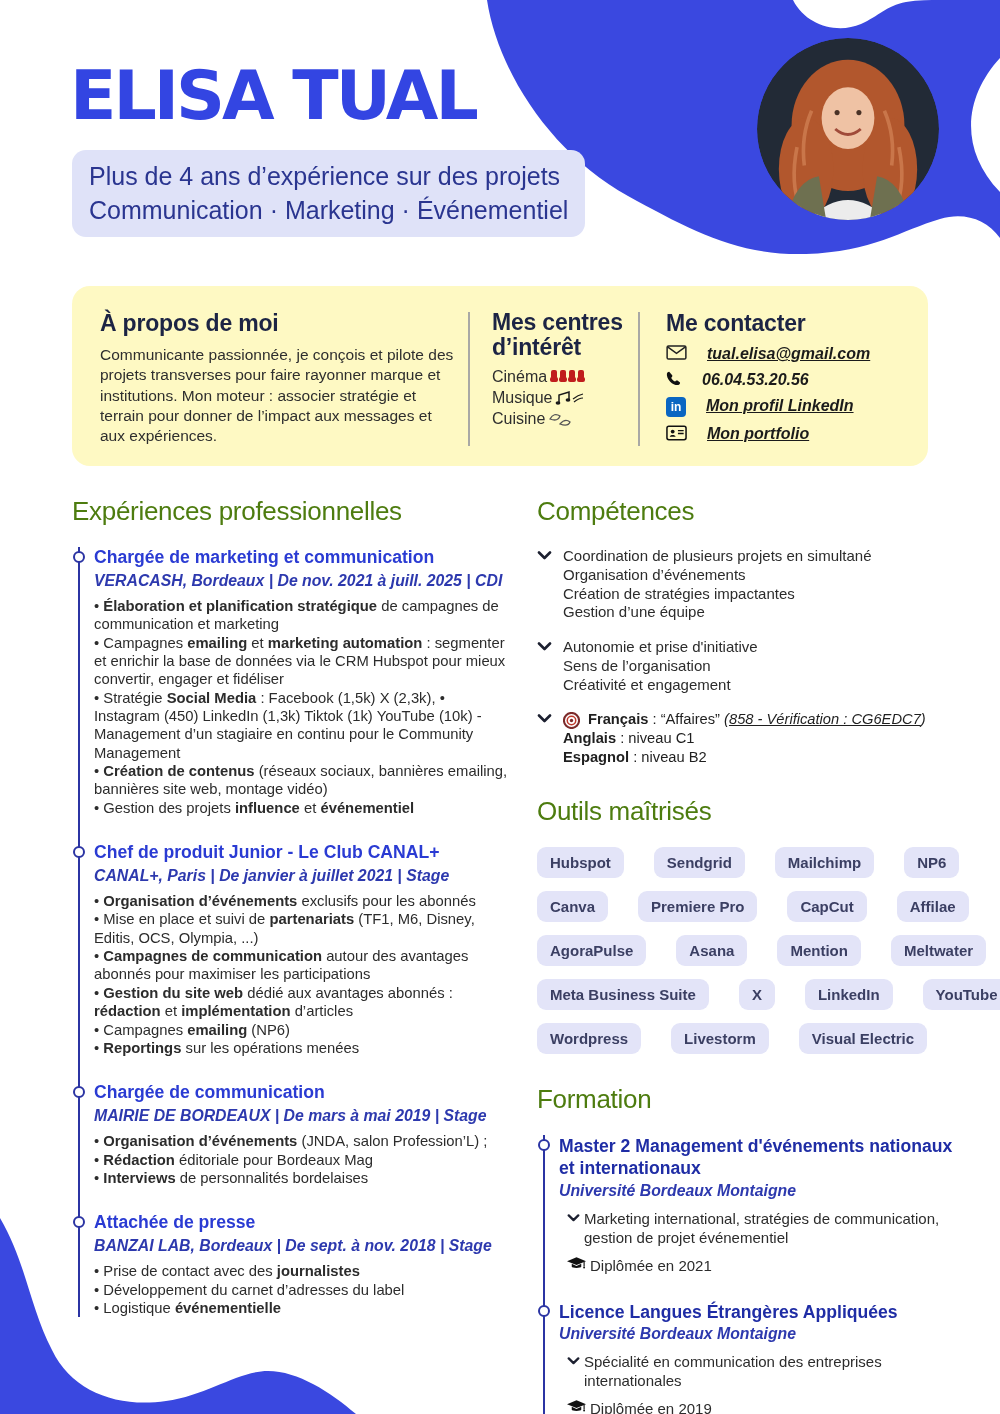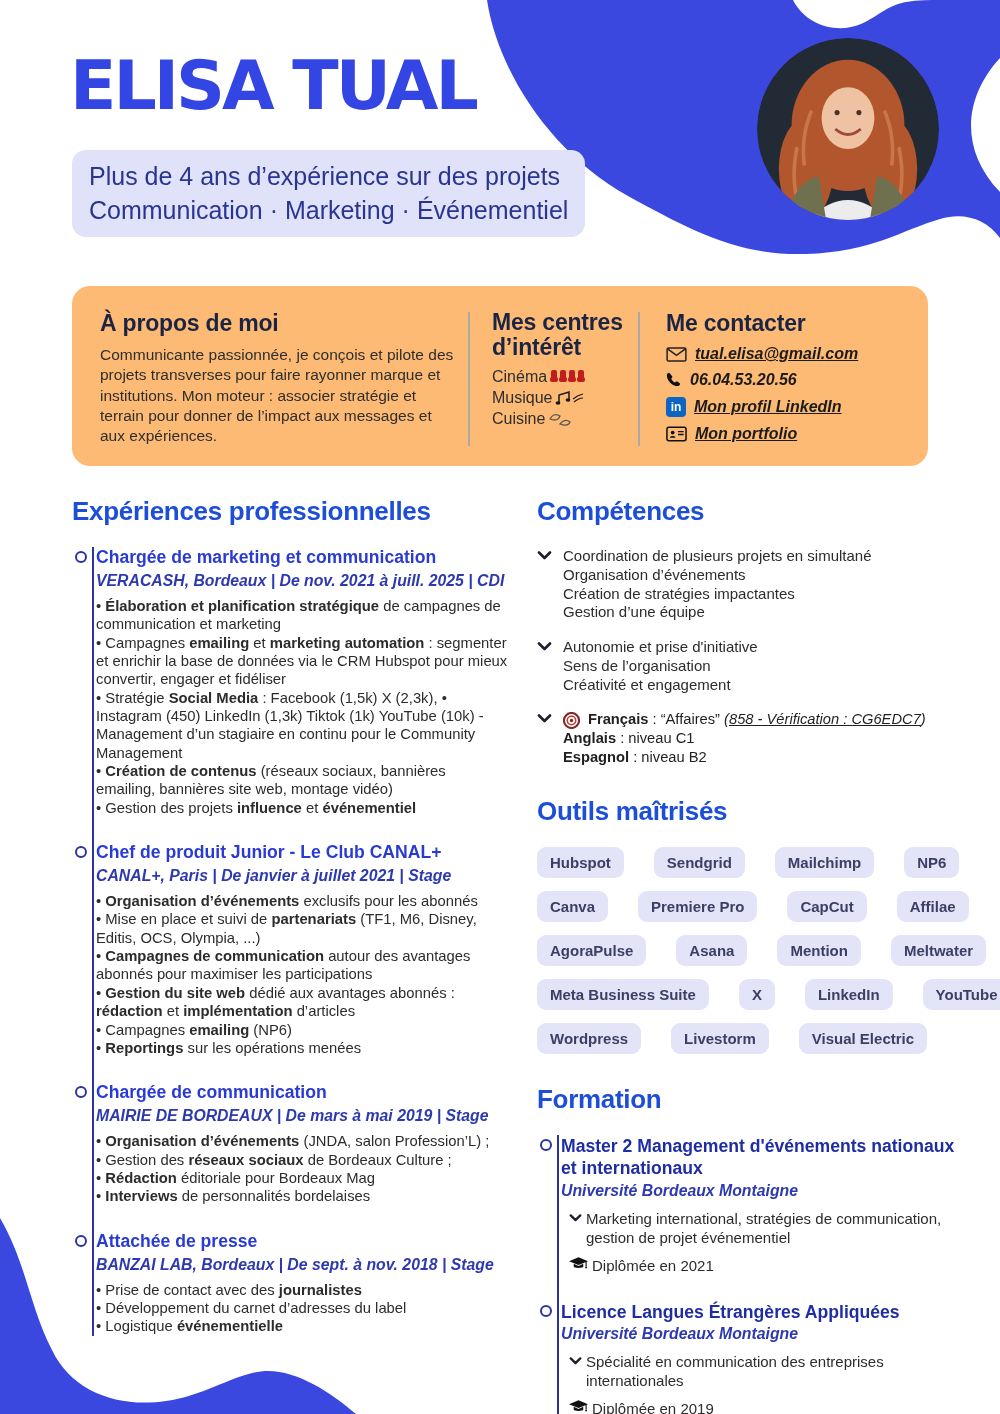--- a/index.html
+++ b/index.html
@@ -3,49 +3,49 @@
 <meta charset="utf-8">
 <style>
   html,body{margin:0;padding:0;background:#888;}
   .page{position:relative;width:1000px;height:1414px;background:#ffffff;overflow:hidden;
         font-family:"Liberation Sans",sans-serif;margin:0 auto;}
   .bg{position:absolute;left:0;top:0;width:1000px;height:1414px;pointer-events:none;}
   .b{font-weight:700}.i{font-style:italic}.u2{text-decoration:underline}
   .u{text-decoration:underline}
 
   
-  .name{position:absolute;left:70px;top:46px;font-family:"DejaVu Sans",sans-serif;
+  .name{position:absolute;left:70px;top:56px;font-family:"DejaVu Sans",sans-serif;
         font-size:68px;font-weight:800;letter-spacing:-3px;color:#3345e2;margin:0;z-index:2}
   .tagline{position:absolute;left:72px;top:150px;background:#dfe2f8;color:#2a3590;
         font-size:25px;line-height:1.37;padding:9px 17px;border-radius:14px;font-weight:500;z-index:2}
   .avatar{position:absolute;left:757px;top:38px;width:182px;height:182px;border-radius:50%;
         overflow:hidden;z-index:2}
 
   
-  .card{position:absolute;left:72px;top:286px;width:856px;height:180px;background:#fdba74;
+  .card{position:absolute;left:72px;top:286px;width:856px;height:180px;background:#fef9c3;
         border-radius:18px;display:flex;box-sizing:border-box;padding:24px 18px 0 28px;z-index:2}
   .card h2{margin:0 0 8px;font-size:23px;font-weight:800;color:#1c2444;letter-spacing:-0.2px}
   .c1{width:368px;padding-right:10px;box-sizing:border-box}
   .c1 p{margin:0;font-size:15.5px;line-height:1.31;color:#2e2e2e}
   .vdiv{width:2px;background:#a9a9a5;margin:2px 0 20px}
   .c2{width:168px;padding-left:22px;box-sizing:border-box}
   .c2 h2{line-height:1.08}
   .int-row{display:flex;align-items:center;gap:3px;font-size:16px;color:#2e2e2e;margin-bottom:3px}
   .c3{flex:1;padding-left:26px;box-sizing:border-box}
-  .ct-row{display:flex;align-items:center;gap:8px;margin-bottom:8px;font-size:16px;
+  .ct-row{display:flex;gap:20px;margin-bottom:8px;font-size:16px;
           font-style:italic;font-weight:600;color:#1b1b1b}
   .li-badge{display:inline-flex;align-items:center;justify-content:center;width:20px;height:20px;
           background:#0a66c2;color:#fff;font-style:normal;font-weight:700;font-size:12px;border-radius:4px}
 
   
-  .section{font-size:26px;font-weight:700;color:#1d4ed8;margin:0 0 20px;letter-spacing:-0.3px}
+  .section{font-size:26px;font-weight:400;color:#4d7c0f;margin:0 0 20px;letter-spacing:-0.3px}
   .xp{position:absolute;left:72px;top:496px;width:436px;z-index:2}
   .rc{position:absolute;left:537px;top:496px;width:428px;z-index:2}
 
-  .timeline{border-left:2px solid #2b34a3;margin-left:20px;padding-left:2px}
+  .timeline{border-left:2px solid #2b34a3;margin-left:6px;padding-left:14px}
   .tentry{position:relative;margin-bottom:25px}
   .tentry:last-child{margin-bottom:0}
   .tentry::before{content:"";position:absolute;left:-21px;top:4px;width:8px;height:8px;
         background:#fff;border:2px solid #2b34a3;border-radius:50%}
   .jtitle{font-size:17.6px;font-weight:700;color:#2a3bd3;margin:0 0 3px;line-height:1.25}
   .jmeta{font-size:15.8px;font-style:italic;font-weight:600;color:#2d39ae;margin:0 0 7px}
   .jb{font-size:14.8px;line-height:1.24;color:#2c2c2c}
 
   .cgroup{display:flex;gap:11px;margin-bottom:16px}
   .chev{flex:0 0 auto;margin-top:4px}
@@ -197,21 +197,20 @@
         <div class="jb"><span>• </span><span class="b">Campagnes de communication</span><span> autour des avantages abonnés pour maximiser les participations</span></div>
         <div class="jb"><span>• </span><span class="b">Gestion du site web</span><span> dédié aux avantages abonnés : </span><span class="b">rédaction</span><span> et </span><span class="b">implémentation</span><span> d’articles</span></div>
         <div class="jb"><span>• Campagnes </span><span class="b">emailing</span><span> (NP6)</span></div>
         <div class="jb"><span>• </span><span class="b">Reportings</span><span> sur les opérations menées</span></div>
       </div>
 
       <div class="tentry">
         <div class="jtitle">Chargée de communication</div>
         <div class="jmeta">MAIRIE DE BORDEAUX | De mars à mai 2019 | Stage</div>
         <div class="jb"><span>• </span><span class="b">Organisation d’événements</span><span> (JNDA, salon Profession’L) ;</span></div>
-        <div class="jb"><span>• Gestion des </span><span class="b">réseaux sociaux</span><span> de Bordeaux Culture ;</span></div>
         <div class="jb"><span>• </span><span class="b">Rédaction</span><span> éditoriale pour Bordeaux Mag</span></div>
         <div class="jb"><span>• </span><span class="b">Interviews</span><span> de personnalités bordelaises</span></div>
       </div>
 
       <div class="tentry">
         <div class="jtitle">Attachée de presse</div>
         <div class="jmeta">BANZAI LAB, Bordeaux | De sept. à nov. 2018 | Stage</div>
         <div class="jb"><span>• Prise de contact avec des </span><span class="b">journalistes</span></div>
         <div class="jb"><span>• Développement du carnet d’adresses du label</span></div>
         <div class="jb"><span>• Logistique </span><span class="b">événementielle</span></div>

